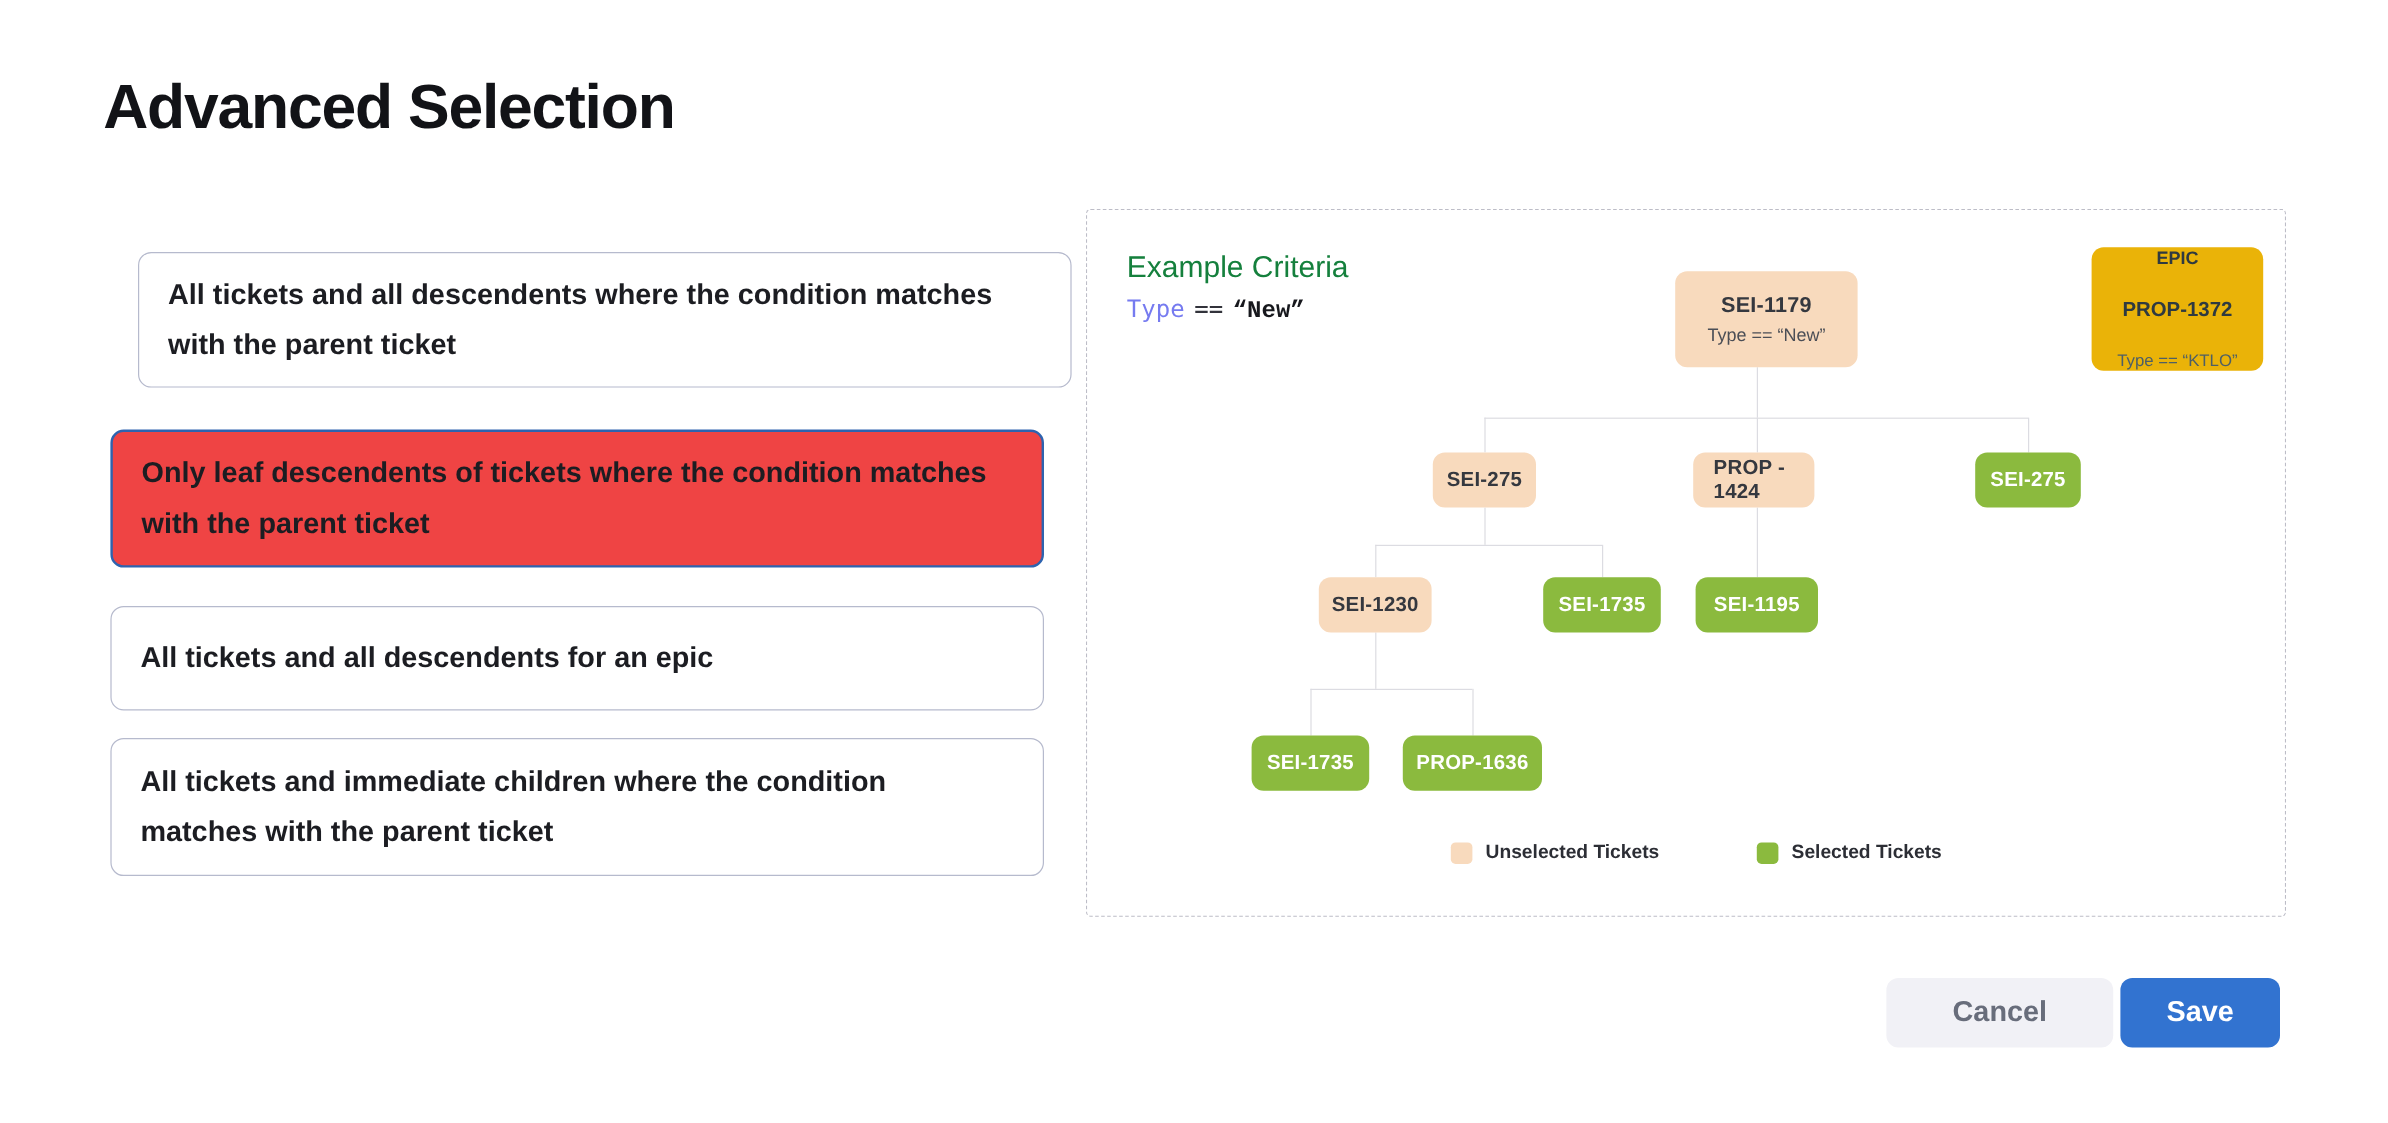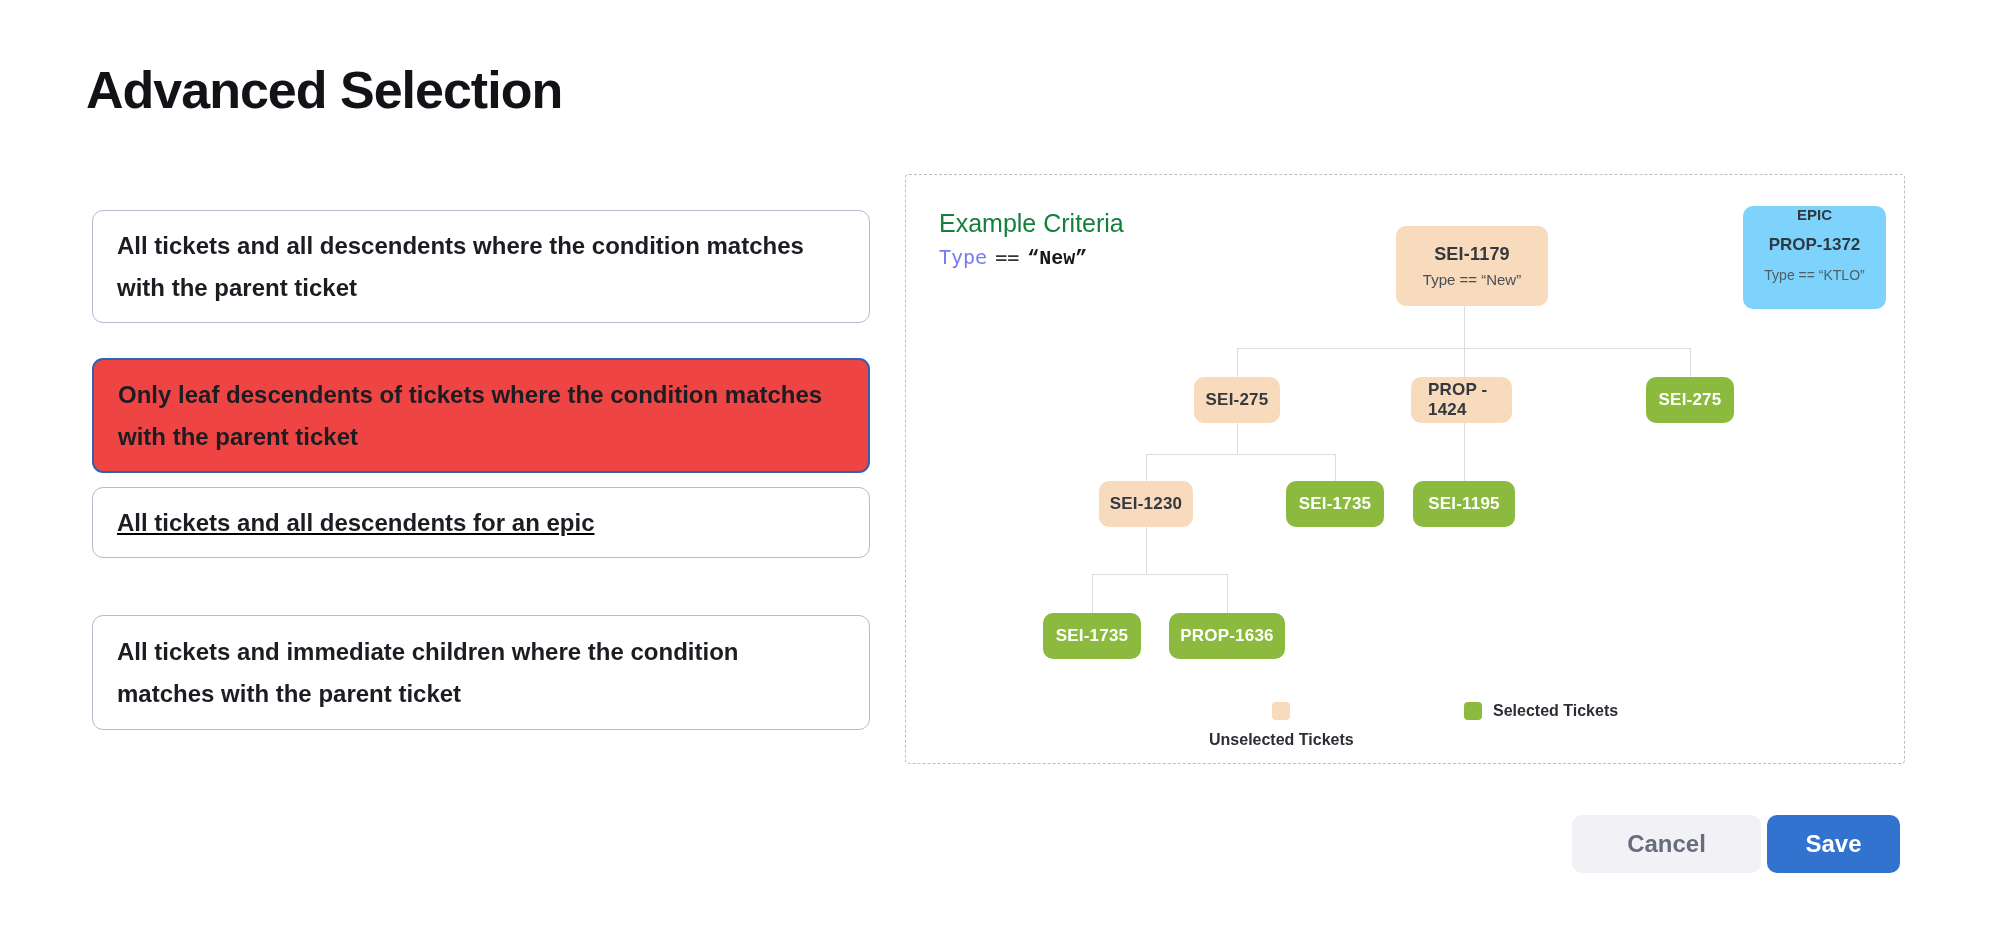--- a/index.html
+++ b/index.html
@@ -21,23 +21,23 @@
     border:1px solid #b6bacd; border-radius:11px; background:#ffffff;
     display:flex; align-items:center; padding:0 24px; cursor:pointer;
   }
   .option-card.selected {
     border:2px solid #2e63af; background:#ef4444;
   }
   .option-label {
     font-size:24px; line-height:42px; font-weight:600; color:#1c1d22;
     max-width:720px;
   }
-  #card1 { top:210px; height:113px; }
+  #card1 { top:210px; height:113px;margin-left:23px; }
   #card2 { top:358px; height:115px; }
-  #card3 { top:487px; height:71px;text-decoration:underline;  }
+  #card3 { top:505px; height:87px;  }
   #card4 { top:615px; height:115px; }
 
   
   .example-panel {
     position:absolute; left:905px; top:174px; width:1000px; height:590px;
     border:1px dashed #bdbdc7; border-radius:4px; background:#ffffff;
   }
   .panel-heading {
     position:absolute; left:33px; top:34px;
     font-size:25px; color:#15803d;
@@ -47,22 +47,22 @@
     font-family:"DejaVu Sans Mono", monospace; font-size:20px; color:#32333b;
     white-space:pre;
   }
   .criteria-field { color:#767bf0; }
   .criteria-op    { color:#32333b; padding:0 8px; }
   .criteria-value { color:#17181d; font-weight:700;font-family:Liberation Mono, monospace; }
 
   
   .epic-card {
     position:absolute; left:837px; top:31px; width:143px; height:103px;
-    background:#7dd3fc; border-radius:10px;
-    display:flex; flex-direction:column; align-items:center; justify-content:flex-start; gap:12px;
+    background:#eab308; border-radius:10px;
+    display:flex; flex-direction:column; align-items:center; justify-content:center; gap:24px;
   }
   .epic-kind     { font-size:15px; font-weight:700; color:#2f3a40; }
   .epic-id       { font-size:17px; font-weight:700; color:#2f3a40; }
   .epic-criteria { font-size:14px; color:#4e5f66; }
 
   
   .tnode {
     position:absolute; border-radius:10px;
     display:flex; flex-direction:column; align-items:center; justify-content:center;
   }
@@ -97,21 +97,21 @@
   #l-v3a { left:240px; top:279px; height:27px; }
   #l-v3b { left:429px; top:279px; height:27px; }
   #l-v4  { left:558px; top:248px; height:58px; }
   #l-v5  { left:240px; top:352px; height:47px; }
   #l-h3  { left:186px; top:399px; width:135px; }
   #l-v5a { left:186px; top:399px; height:39px; }
   #l-v5b { left:321px; top:399px; height:39px; }
 
   
   .legend-item { position:absolute; top:527px; display:flex; align-items:center; gap:11px; }
-  #legend-unselected { left:303px;flex-direction:column; }
+  #legend-unselected { left:303px; }
   #legend-selected   { left:530px;padding-left:28px; }
   .legend-swatch { width:18px; height:18px; border-radius:4px; }
   #legend-unselected .legend-swatch { background:#f8dabd; }
   #legend-selected   .legend-swatch { background:#8bba3e; }
   .legend-label { font-size:16px; font-weight:700; color:#2c2e35; }
 
   
   .btn {
     position:absolute; top:815px; height:58px; border:none; border-radius:10px;
     font-family:"Liberation Sans", sans-serif; font-size:24px; font-weight:700;

